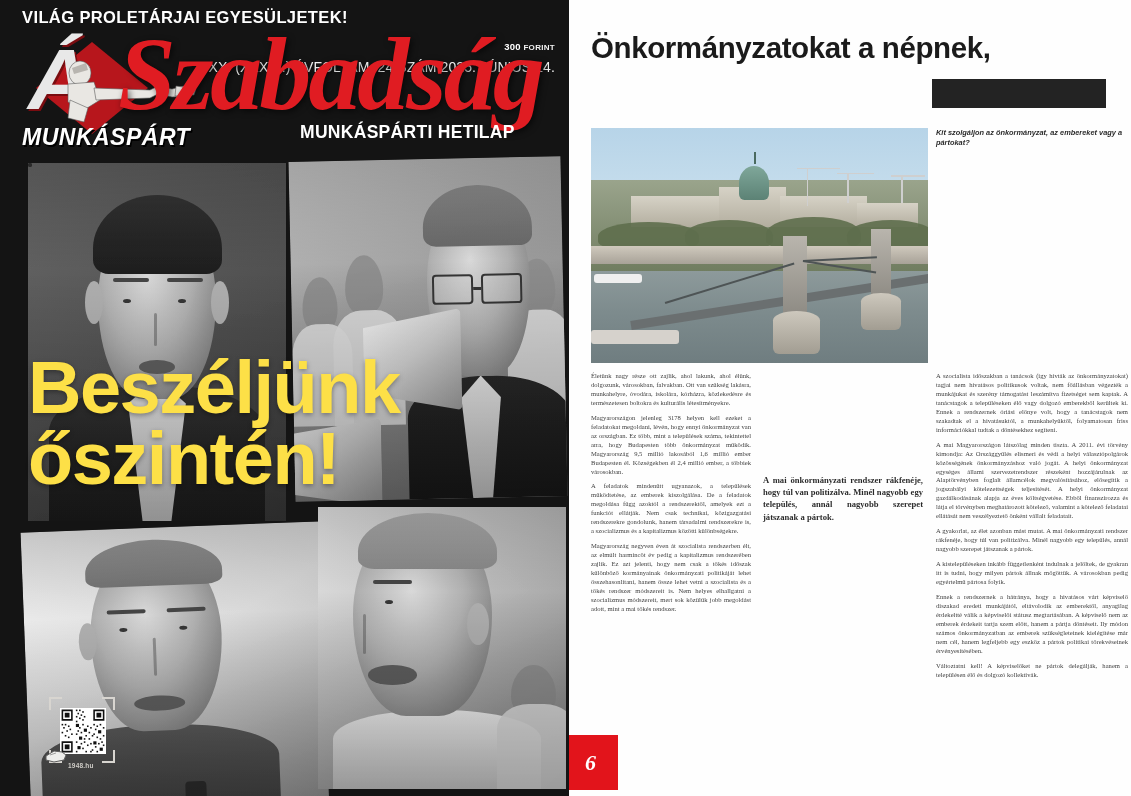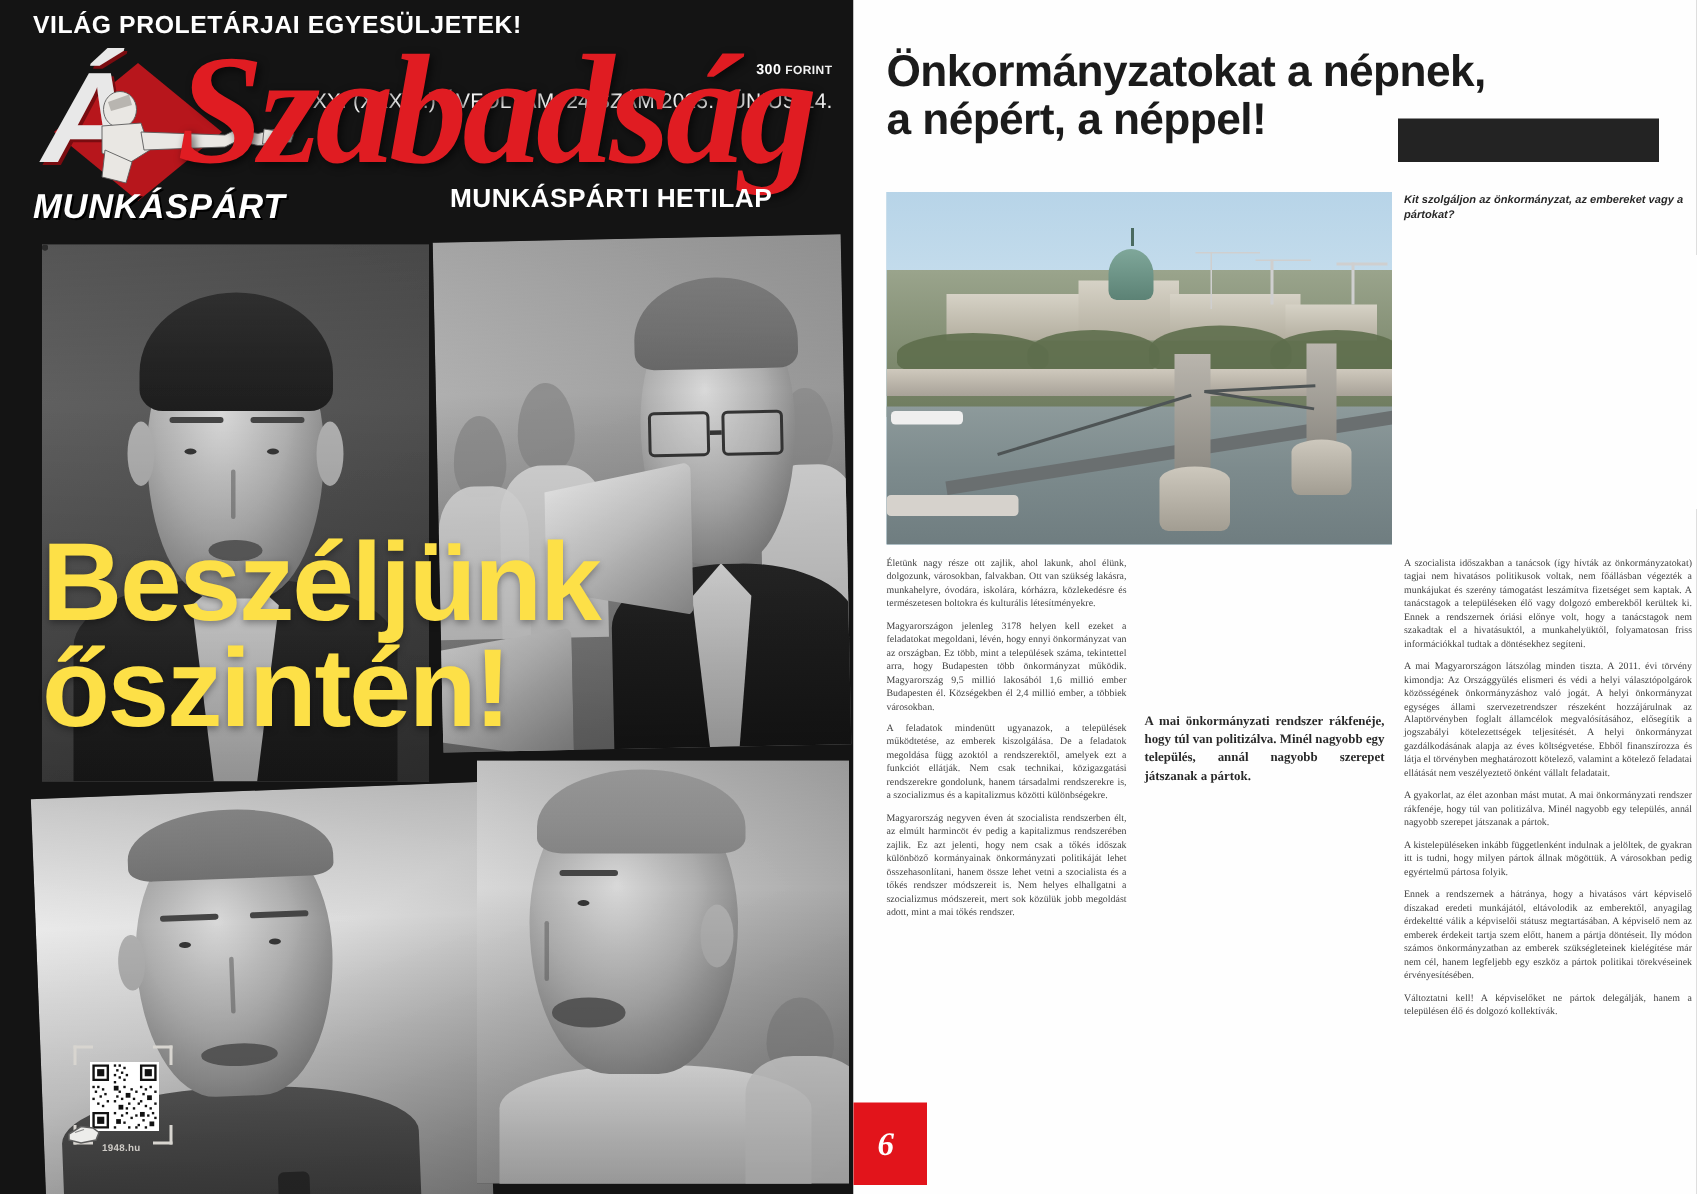--- a/index.html
+++ b/index.html
@@ -441,21 +441,20 @@
         <div class="qr-url">1948.hu</div>
       </div>
 
     </div>
   </div>
 
   <div class="article">
 
     <div class="art-headline">
       <span>Önkormányzatokat a népnek,</span>
-      <span class="l2">a népért, a néppel!</span>
     </div>
     <div class="redaction-bar"></div>
 
     <div class="art-photo">
       <div class="sky-grad"></div>
       <div class="hill" style="top:22%;height:42%;background:linear-gradient(180deg,#9aa48c 0%,#6d7a5d 100%)"></div>
 
       <div class="castle" style="left:12%;top:29%;width:28%;height:13%"></div>
       <div class="castle" style="left:38%;top:25%;width:20%;height:17%"></div>
       <div class="castle" style="left:56%;top:29%;width:26%;height:13%"></div>

